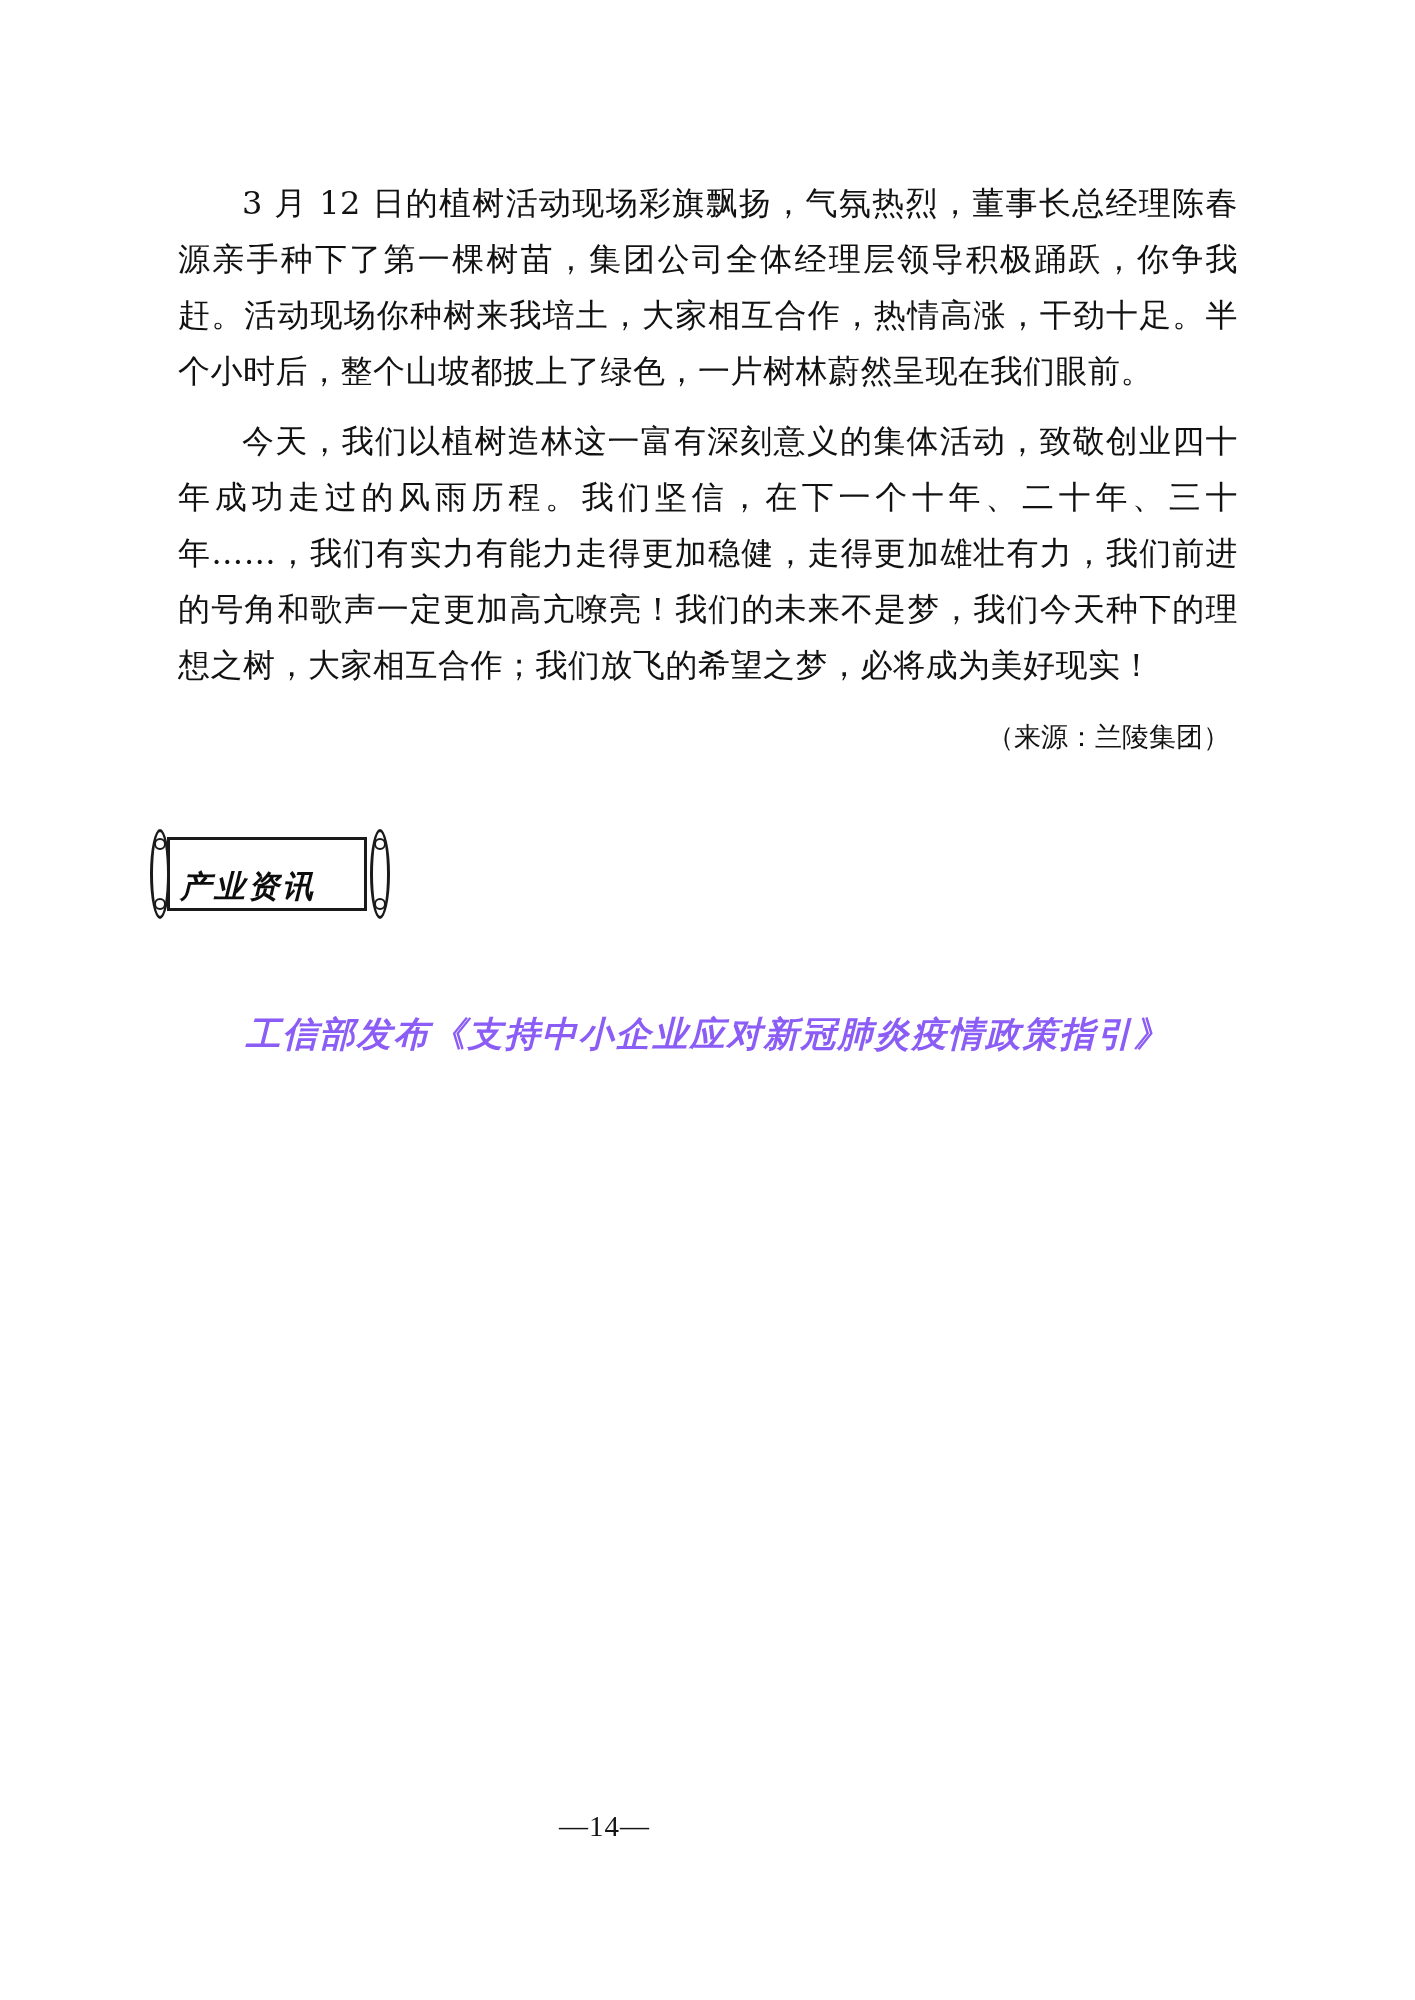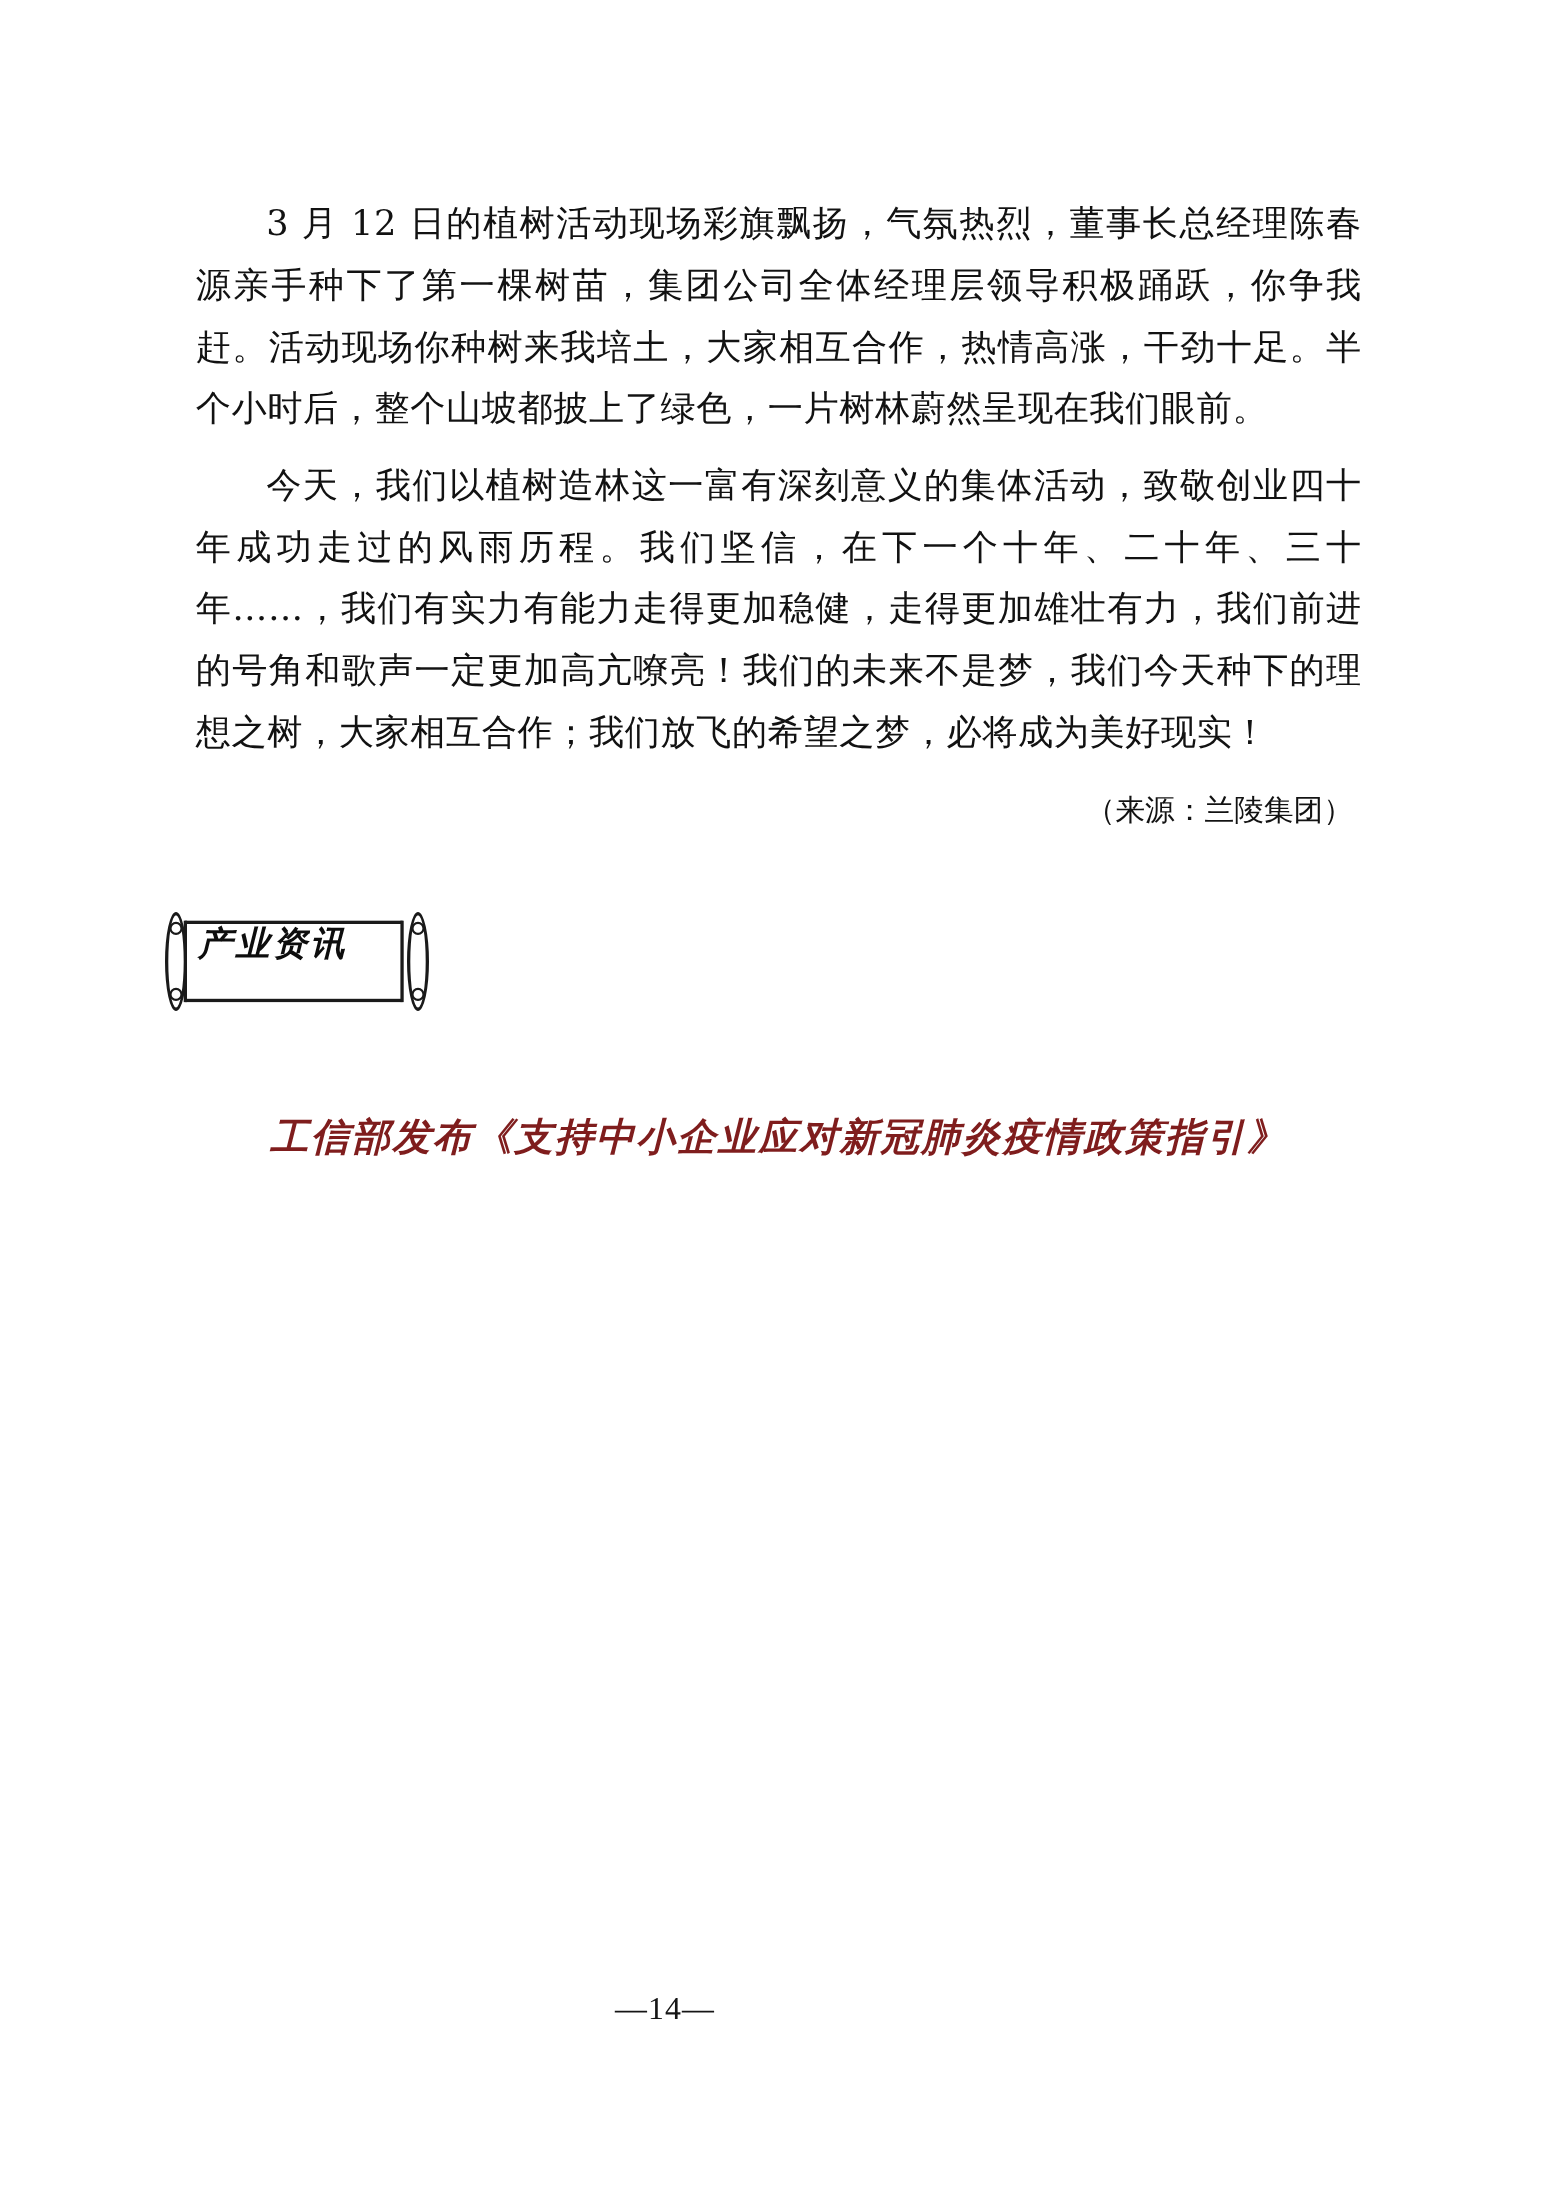--- a/index.html
+++ b/index.html
@@ -102,21 +102,21 @@
     height: 8px;
     border: 2px solid #1a1a1a;
     border-radius: 50%;
     background: #fff;
   }
   .curl .knot.t { top: 6px; }
   .curl .knot.b { bottom: 6px; }
   .banner-label {
     position: absolute;
     left: 30px;
-    top: 0;
+    top: 28px;
     width: 180px;
     height: 58px;
     font-family: "DejaVu Serif", "Liberation Serif", serif;
     font-size: 31px;
     font-weight: bold;
     font-style: italic;
     letter-spacing: 3px;
     line-height: 58px;
     color: #0d0d0d;
     white-space: nowrap;
@@ -125,21 +125,21 @@
   
   .article-title {
     margin-top: 88px;
     text-align: center;
     font-family: "DejaVu Serif", "Liberation Serif", serif;
     font-size: 35px;
     font-weight: bold;
     font-style: italic;
     letter-spacing: 2px;
     line-height: 50px;
-    color: #7f1d1d;
+    color: #8b5cf6;
     white-space: nowrap;
   }
   .article-body {
     margin-top: 54px;
   }
 
   
   .page-number {
     position: absolute;
     left: 0;

